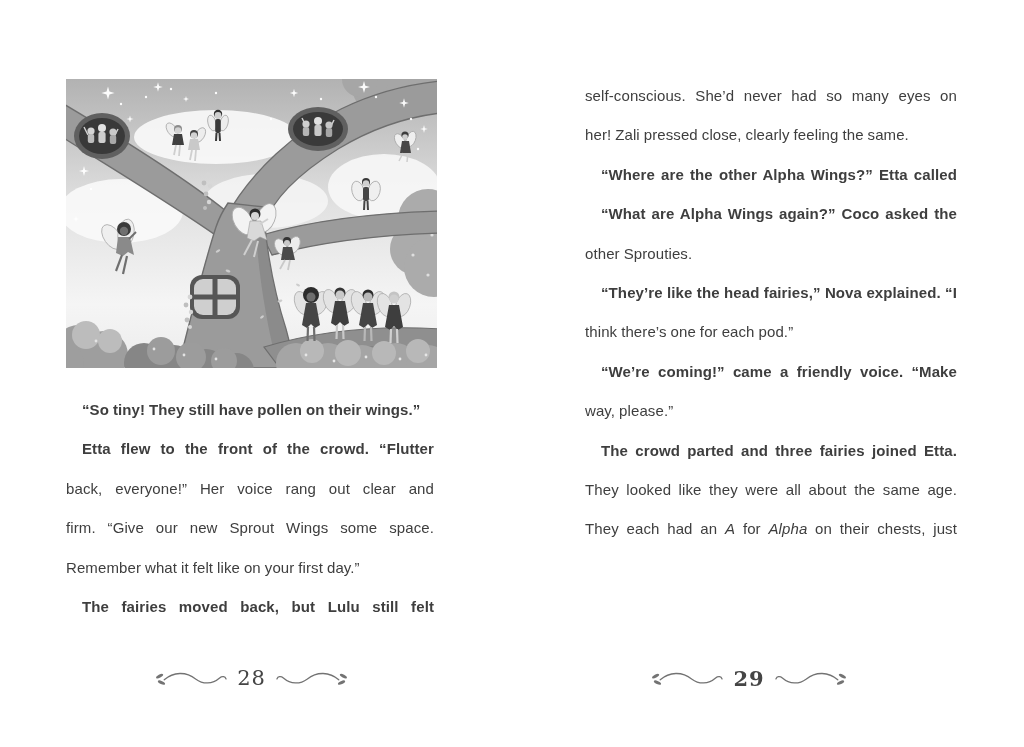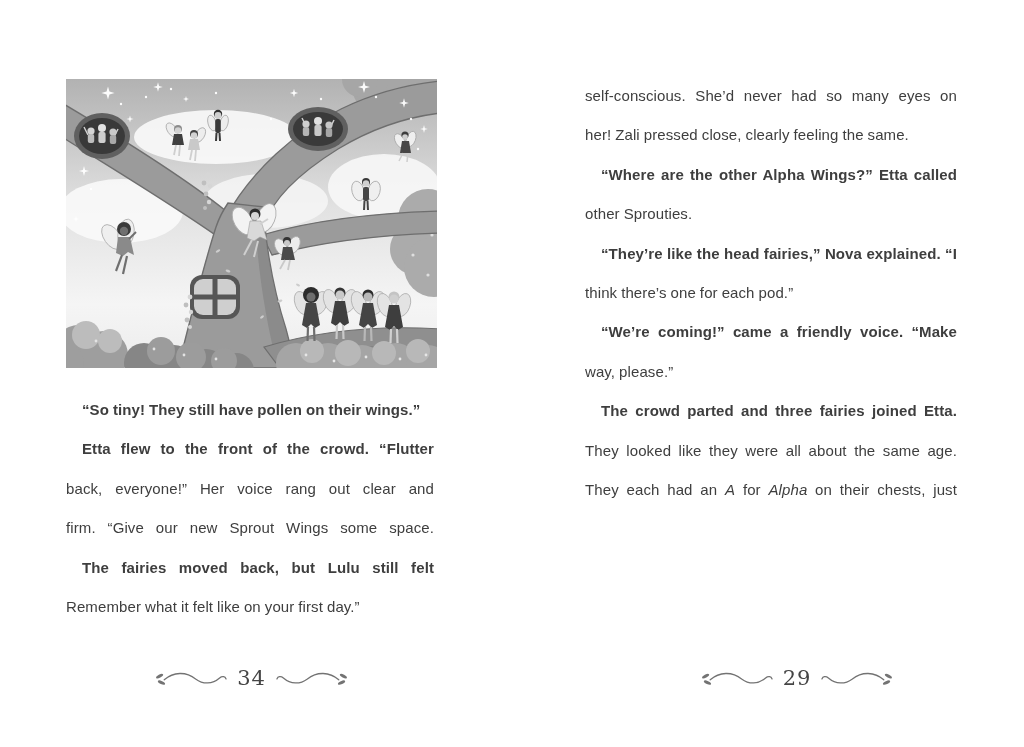--- a/index.html
+++ b/index.html
@@ -16,21 +16,21 @@
     word-spacing:-0.3px;letter-spacing:0.1px;
   }
   .line.just{text-align:justify;text-align-last:justify;}
   .line.ragged{text-align:left;white-space:nowrap;}
   .line.indent{text-indent:16px;font-weight:bold;}
   .line .it{font-style:italic;}
   .footer{
     position:absolute;height:30px;display:flex;align-items:center;justify-content:center;gap:10px;
   }
   .footer.leftf{left:66px;top:663px;width:371px;}
-  .footer.rightf{left:611px;top:663px;width:372px;}
+  .footer.rightf{left:563px;top:663px;width:372px;font-weight:bold;}
   .pagenum{
     font-family:"DejaVu Serif", serif;font-size:21px;color:#454545;letter-spacing:1px;
   }
   .flourish{width:72px;height:22px;}
   .flourish.flip{transform:scaleX(-1);}
 </style>
 </head>
 <body>
 
 <svg class="illustration" viewBox="0 0 371 289" aria-label="fairy tree scene">
@@ -337,28 +337,29 @@
       <circle cx="352" cy="70" r="1.2"></circle>
       <circle cx="150" cy="14" r="1.2"></circle>
   </g>
 </svg>
 
 <div class="textcol leftcol">
   <div class="line indent ragged">“So tiny! They still have pollen on their wings.”</div>
   <div class="line indent just">Etta flew to the front of the crowd. “Flutter</div>
   <div class="line just">back, everyone!” Her voice rang out clear and</div>
   <div class="line just">firm. “Give our new Sprout Wings some space.</div>
+  <div class="line ragged">Remember what it felt like on your first day.”</div>
   <div class="line indent just">The fairies moved back, but Lulu still felt</div>
-  <div class="line ragged">Remember what it felt like on your first day.”</div>
 </div>
 
 <div class="textcol rightcol">
   <div class="line just">self-conscious. She’d never had so many eyes on</div>
   <div class="line ragged">her! Zali pressed close, clearly feeling the same.</div>
   <div class="line indent just">“Where are the other Alpha Wings?” Etta called</div>
+  <div class="line indent just">“What are Alpha Wings again?” Coco asked the</div>
   <div class="line ragged">other Sprouties.</div>
   <div class="line indent just">“They’re like the head fairies,” Nova explained. “I</div>
   <div class="line ragged">think there’s one for each pod.”</div>
   <div class="line indent just">“We’re coming!” came a friendly voice. “Make</div>
   <div class="line ragged">way, please.”</div>
   <div class="line indent just">The crowd parted and three fairies joined Etta.</div>
   <div class="line just">They looked like they were all about the same age.</div>
   <div class="line just">
     <span>They each had an </span><span class="it">A</span><span> for </span><span class="it">Alpha</span><span> on their chests, just</span>
   </div>
@@ -367,21 +368,21 @@
 <div class="footer leftf">
   <svg class="flourish" viewBox="0 0 78 22">
     <g stroke="#737373" fill="none" stroke-width="1.4" stroke-linecap="round">
       <path d="M10,13 C20,4 34,4 44,12 C52,18 62,18 70,11 C73,8.5 76,9.5 77,12"></path>
     </g>
     <g fill="#737373">
       <ellipse cx="5" cy="9" rx="4.2" ry="1.7" transform="rotate(-28 5 9)"></ellipse>
       <ellipse cx="7" cy="16" rx="4.2" ry="1.7" transform="rotate(24 7 16)"></ellipse>
     </g>
   </svg>
-  <span class="pagenum">34</span>
+  <span class="pagenum">28</span>
   <svg class="flourish flip" viewBox="0 0 78 22">
     <g stroke="#737373" fill="none" stroke-width="1.4" stroke-linecap="round">
       <path d="M10,13 C20,4 34,4 44,12 C52,18 62,18 70,11 C73,8.5 76,9.5 77,12"></path>
     </g>
     <g fill="#737373">
       <ellipse cx="5" cy="9" rx="4.2" ry="1.7" transform="rotate(-28 5 9)"></ellipse>
       <ellipse cx="7" cy="16" rx="4.2" ry="1.7" transform="rotate(24 7 16)"></ellipse>
     </g>
   </svg>
 </div>

